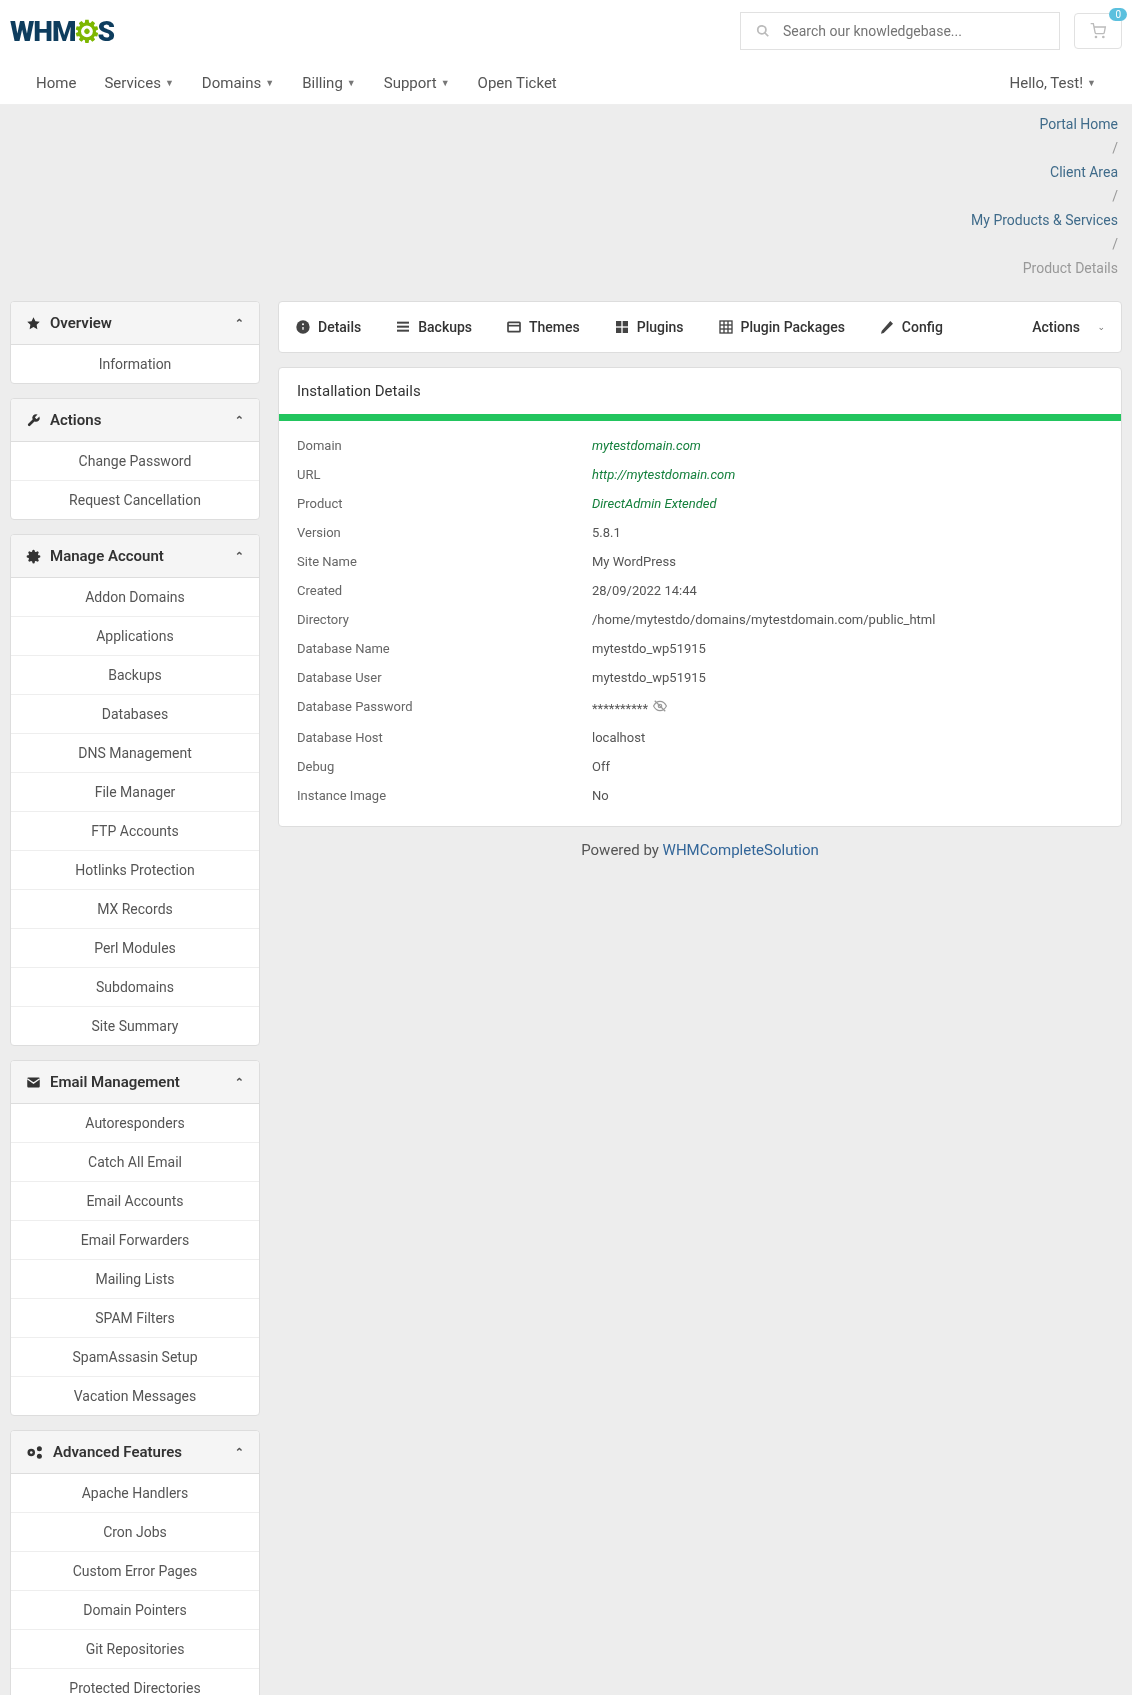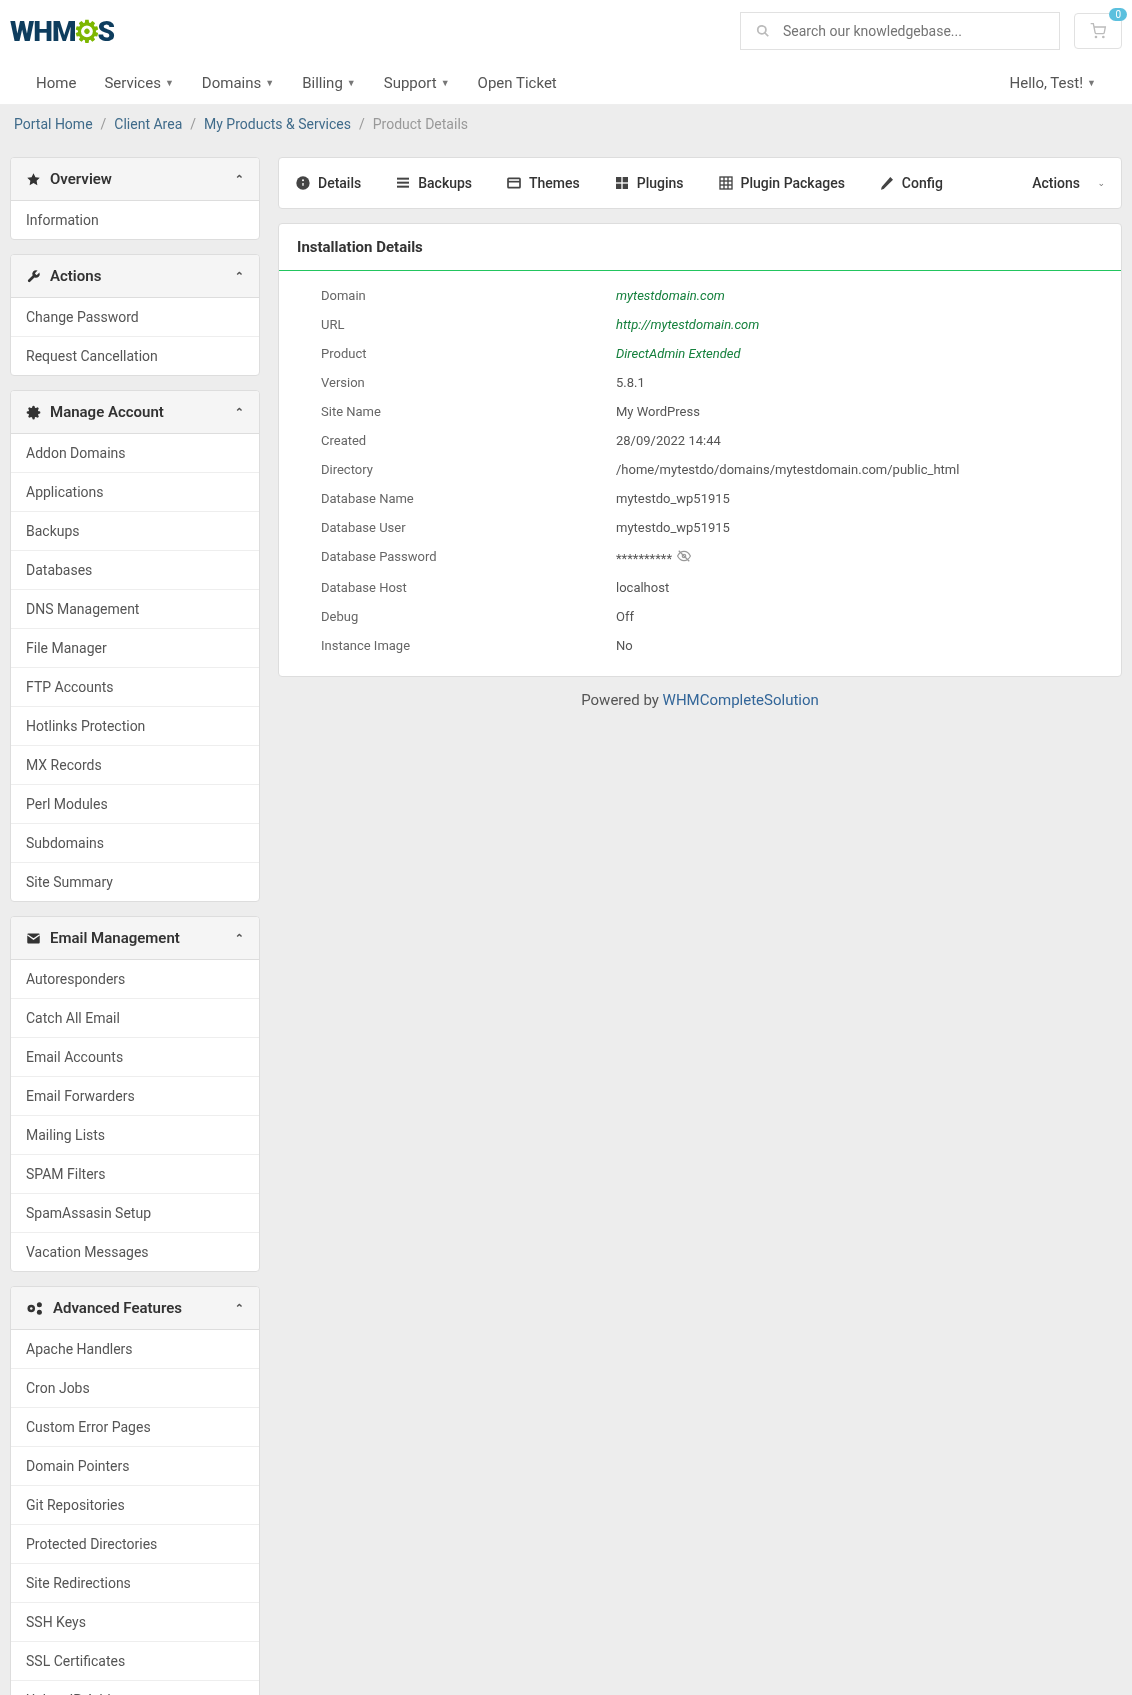--- a/index.html
+++ b/index.html
@@ -10,38 +10,38 @@
     .header-right { display:flex; align-items:center; gap:14px; }
     .search-box { position:relative; width:320px; }
     .search-box input { width:100%; padding:10px 12px 10px 42px; border:1px solid #e1e1e1; border-radius:0; font-size:14px; background:#fff; color:#888; }
     .search-box .si { position:absolute; left:16px; top:50%; transform:translateY(-50%); color:#bbb; font-size:14px; }
     .cart { border:1px solid #e1e1e1; border-radius:4px; padding:9px 14px; position:relative; color:#bbb; background:#fff; }
     .cart-badge { position:absolute; top:-6px; right:-6px; background:#5bc0de; color:#fff; font-size:10px; border-radius:10px; padding:1px 6px; }
     .nav { border-bottom:1px solid #eee; padding:0 22px; display:flex; justify-content:space-between;gap:47px; }
     .nav-left, .nav-right { display:flex; }
     .nav-item { padding:12px 14px; color:#555; cursor:pointer; display:flex; align-items:center; gap:4px; font-size:15px; }
     .caret { font-size:9px; color:#777; }
-    .breadcrumb { background:#ededed; padding:11px 14px; font-size:14px; color:#999; display:flex; align-items:flex-end; gap:8px; }
+    .breadcrumb { background:#ededed; padding:11px 14px; font-size:14px; color:#999; display:flex; align-items:flex-end; gap:8px;flex-direction:column; }
     .breadcrumb a { color:#3f6b8a; text-decoration:none; }
     .main { display:flex; padding:14px 10px; gap:18px; background:#ededed; align-items:flex-start; }
     .sidebar { width:250px; flex-shrink:0; }
-    .panel { background:#fff; border:1px solid #ddd; border-radius:4px; margin-bottom:14px; overflow:hidden; }
+    .panel { background:#fff; border:1px solid #ddd; border-radius:4px; margin-bottom:14px; overflow:hidden;text-align:center; }
     .panel-head { background:#f5f5f5; padding:12px 15px; font-size:15px; font-weight:600; color:#333; display:flex; align-items:center; justify-content:space-between; border-bottom:1px solid #ddd; }
     .panel-head-left { display:flex; align-items:center; gap:9px; }
     .chev { font-size:11px; color:#555; }
     .panel-item { padding:11px 15px; border-bottom:1px solid #eee; color:#555; cursor:pointer; font-size:14px; }
     .panel-item:last-child { border-bottom:none; }
     .content { flex:1; }
     .tabs-card { background:#fff; border:1px solid #ddd; border-radius:4px; padding:12px 8px; margin-bottom:14px; display:flex; align-items:center; flex-wrap:wrap; gap:18px; }
     .tab { display:flex; align-items:center; gap:7px; color:#333; padding:5px 8px; cursor:pointer; font-size:14px; font-weight:500; }
     .tab .ti { color:#444; display:inline-flex; }
     .actions-drop { margin-left:auto; }
     .details-card { background:#fff; border:1px solid #ddd; border-radius:4px; }
-    .details-head { padding:14px 18px; font-weight:700; font-size:15px; border-bottom:1px solid #22c55e; }
-    .details-body { padding:10px 18px 16px;margin-left:24px; }
+    .details-head { padding:14px 18px; font-weight:400; font-size:15px; border-bottom:7px solid #22c55e; }
+    .details-body { padding:10px 18px 16px; }
     .drow { display:flex; padding:7px 0; font-size:13px; }
     .dlabel { width:295px; color:#666; }
     .dval { color:#555; }
     .dval a { color:#15803d; text-decoration:none;font-style:italic; }
     .eye { color:#999; margin-left:5px; font-size:12px; }
     .footer { text-align:center; padding:14px; color:#555; font-size:15px; }
     .footer a { color:#336699; text-decoration:none; }
     svg { display:block; }
   </style>
 </head>

